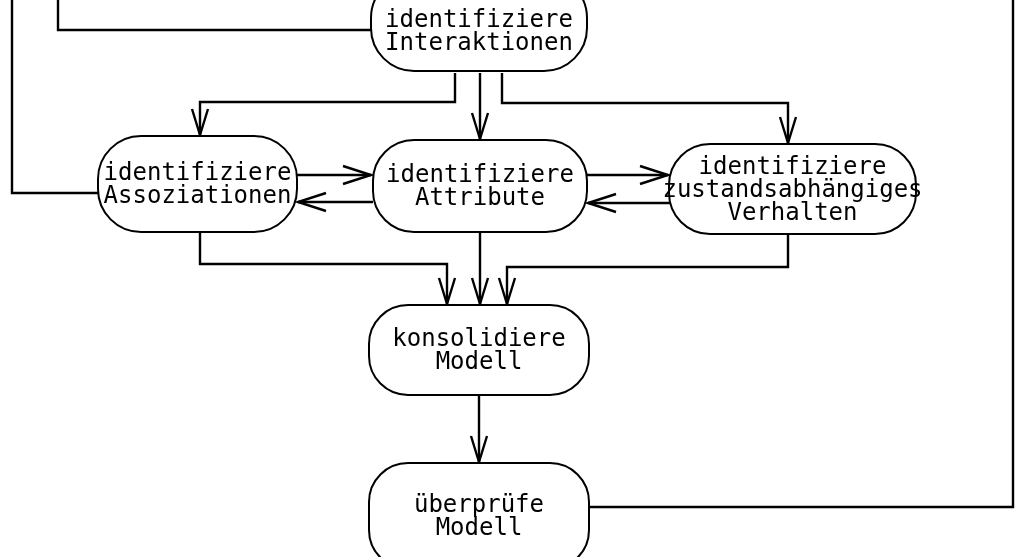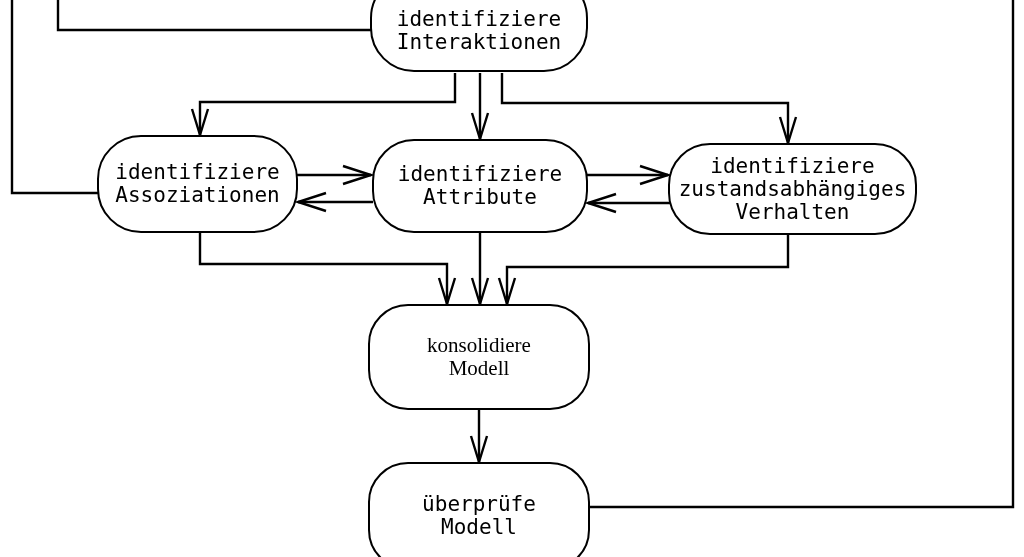--- a/index.html
+++ b/index.html
@@ -31,21 +31,21 @@
     background: #ffffff;
     border: 2.5px solid #000000;
     display: flex;
     align-items: center;
     justify-content: center;
     z-index: 1;
   }
   .node .label {
     white-space: pre-line;
     text-align: center;
-    font-size: 21px;
+    font-size: 24px;
     line-height: 23px;
     color: #000000;
     letter-spacing: 0;
   }
 </style>
 </head>
 <body>
 
 <div class="stage">
 
@@ -133,21 +133,21 @@
     <span class="label">identifiziere
 Attribute</span>
   </div>
 
   <div class="node" style="left:668px; top:143px; width:249px; height:92px; border-radius:42px;">
     <span class="label">identifiziere
 zustandsabhängiges
 Verhalten</span>
   </div>
 
-  <div class="node" style="left:368px; top:304px; width:222px; height:106px; border-radius:40px;font-family:Liberation Serif, serif;">
+  <div class="node" style="left:368px; top:304px; width:222px; height:92px; border-radius:40px;">
     <span class="label">konsolidiere
 Modell</span>
   </div>
 
   <div class="node" style="left:368px; top:462px; width:222px; height:108px; border-radius:40px;">
     <span class="label">überprüfe
 Modell</span>
   </div>
 
 </div>

